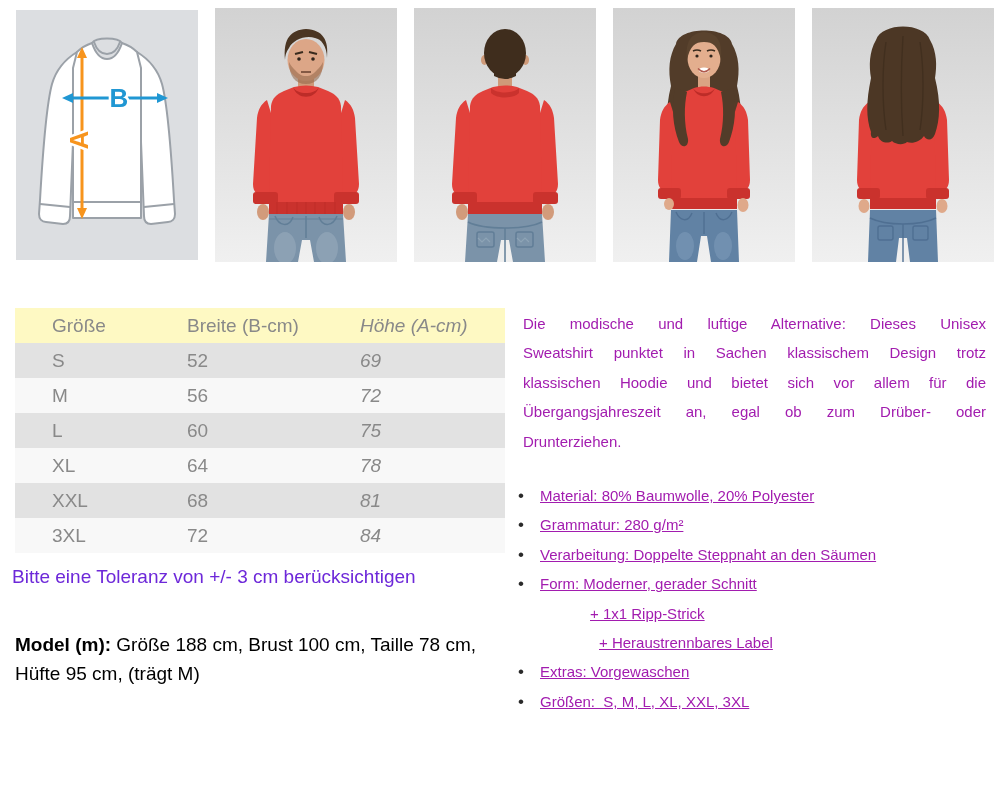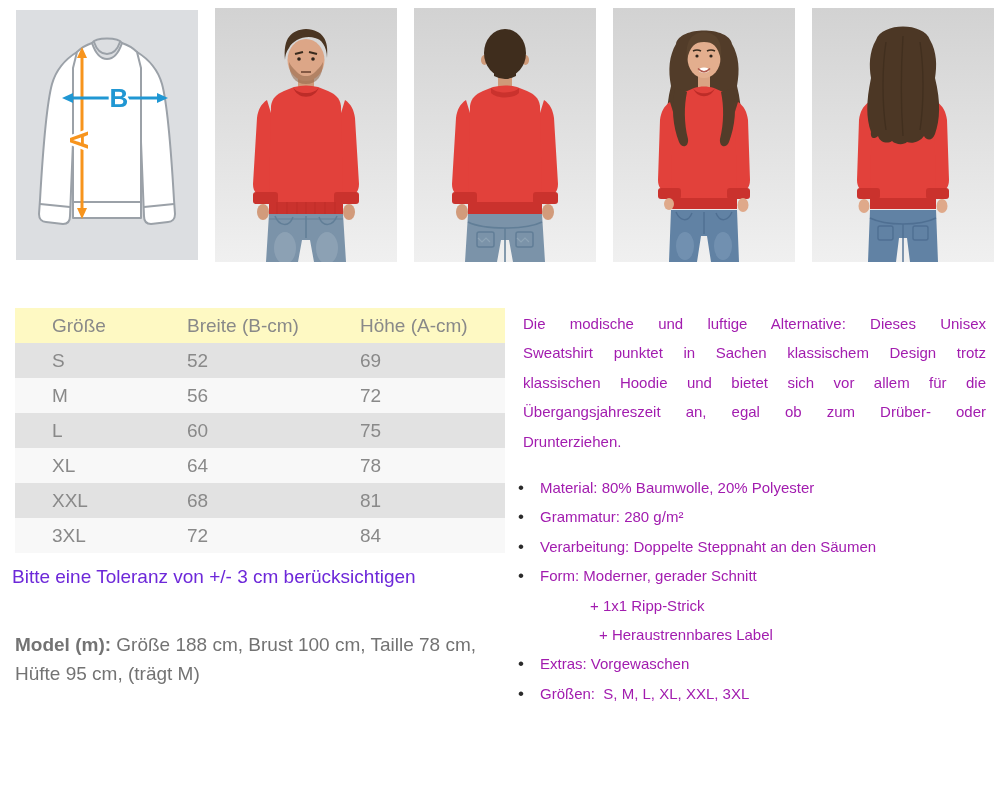--- a/index.html
+++ b/index.html
@@ -14,31 +14,31 @@
   .panel.diagram svg{height:254px;}
   
   .left-col{position:absolute;left:15px;top:308px;width:492px;}
   .size-table{width:490px;font-size:19px;color:#898989;}
   .trow{display:flex;height:35px;align-items:center;}
   .trow.thead{background:#fef9c3;}
   .trow.odd{background:#e2e2e2;}
   .trow.even{background:#f8f8f8;}
   .c1{width:172px;padding-left:37px;box-sizing:border-box;}
   .c2{width:173px;}
-  .c3{flex:1;}
+  .c3{flex:1;font-style:italic;}
   .tolerance{margin:13px 0 0 -3px;font-size:19px;color:#6d28d9;}
-  .model-block{font-size:19px;line-height:29px;width:478px;color:#737373;}
+  .model-block{font-size:19px;line-height:29px;width:478px;color:#000000;}
   .model-block.m1{margin-top:42px;}
   .model-block.m2{margin-top:33px;}
   .model-block b{font-weight:bold;}
   
   .right-col{position:absolute;left:523px;top:309px;width:463px;font-size:15px;color:#a21caf;}
   .desc-line{line-height:29.4px;}
   .desc-line.just{text-align:justify;text-align-last:justify;}
-  .features{margin-top:17px;margin-left:-6px;}
+  .features{margin-top:25px;margin-left:-6px;text-decoration:underline;}
   .feature{position:relative;line-height:29.4px;padding-left:23px;white-space:pre-wrap;}
   .feature.dot::before{content:"\2022";position:absolute;left:1px;top:0;font-size:17px;color:#2a2a2a;}
   .feature.cont1{padding-left:73px;}
   .feature.cont2{padding-left:82px;}
 </style>
 </head>
 <body>
 
 <div class="gallery">
 

